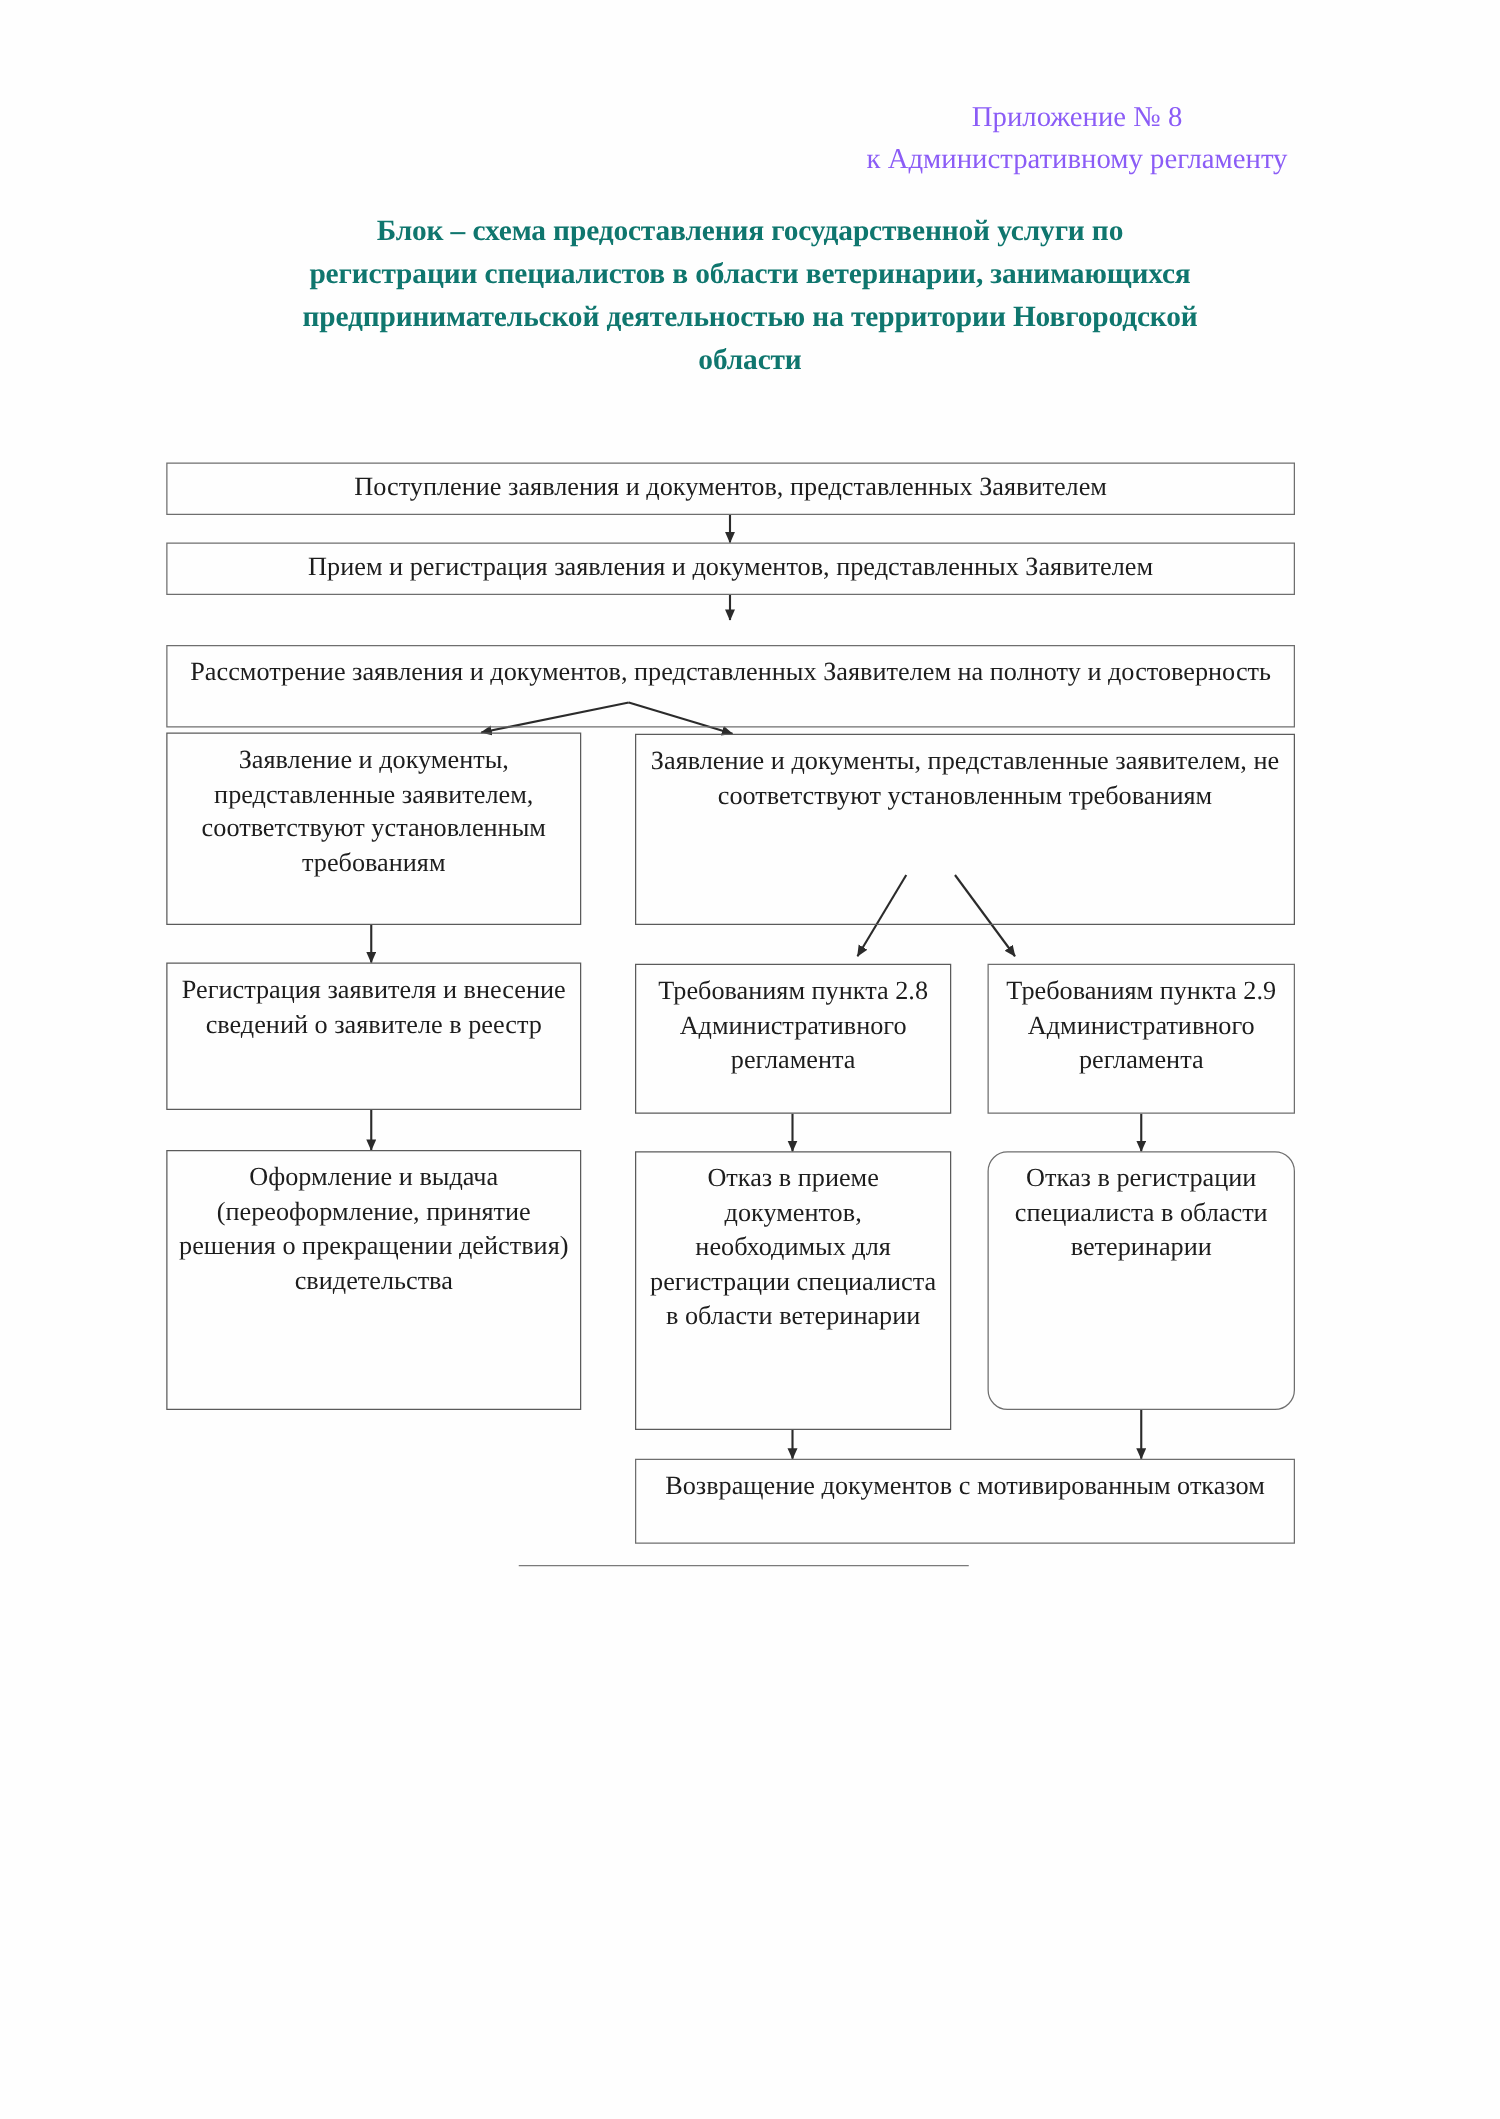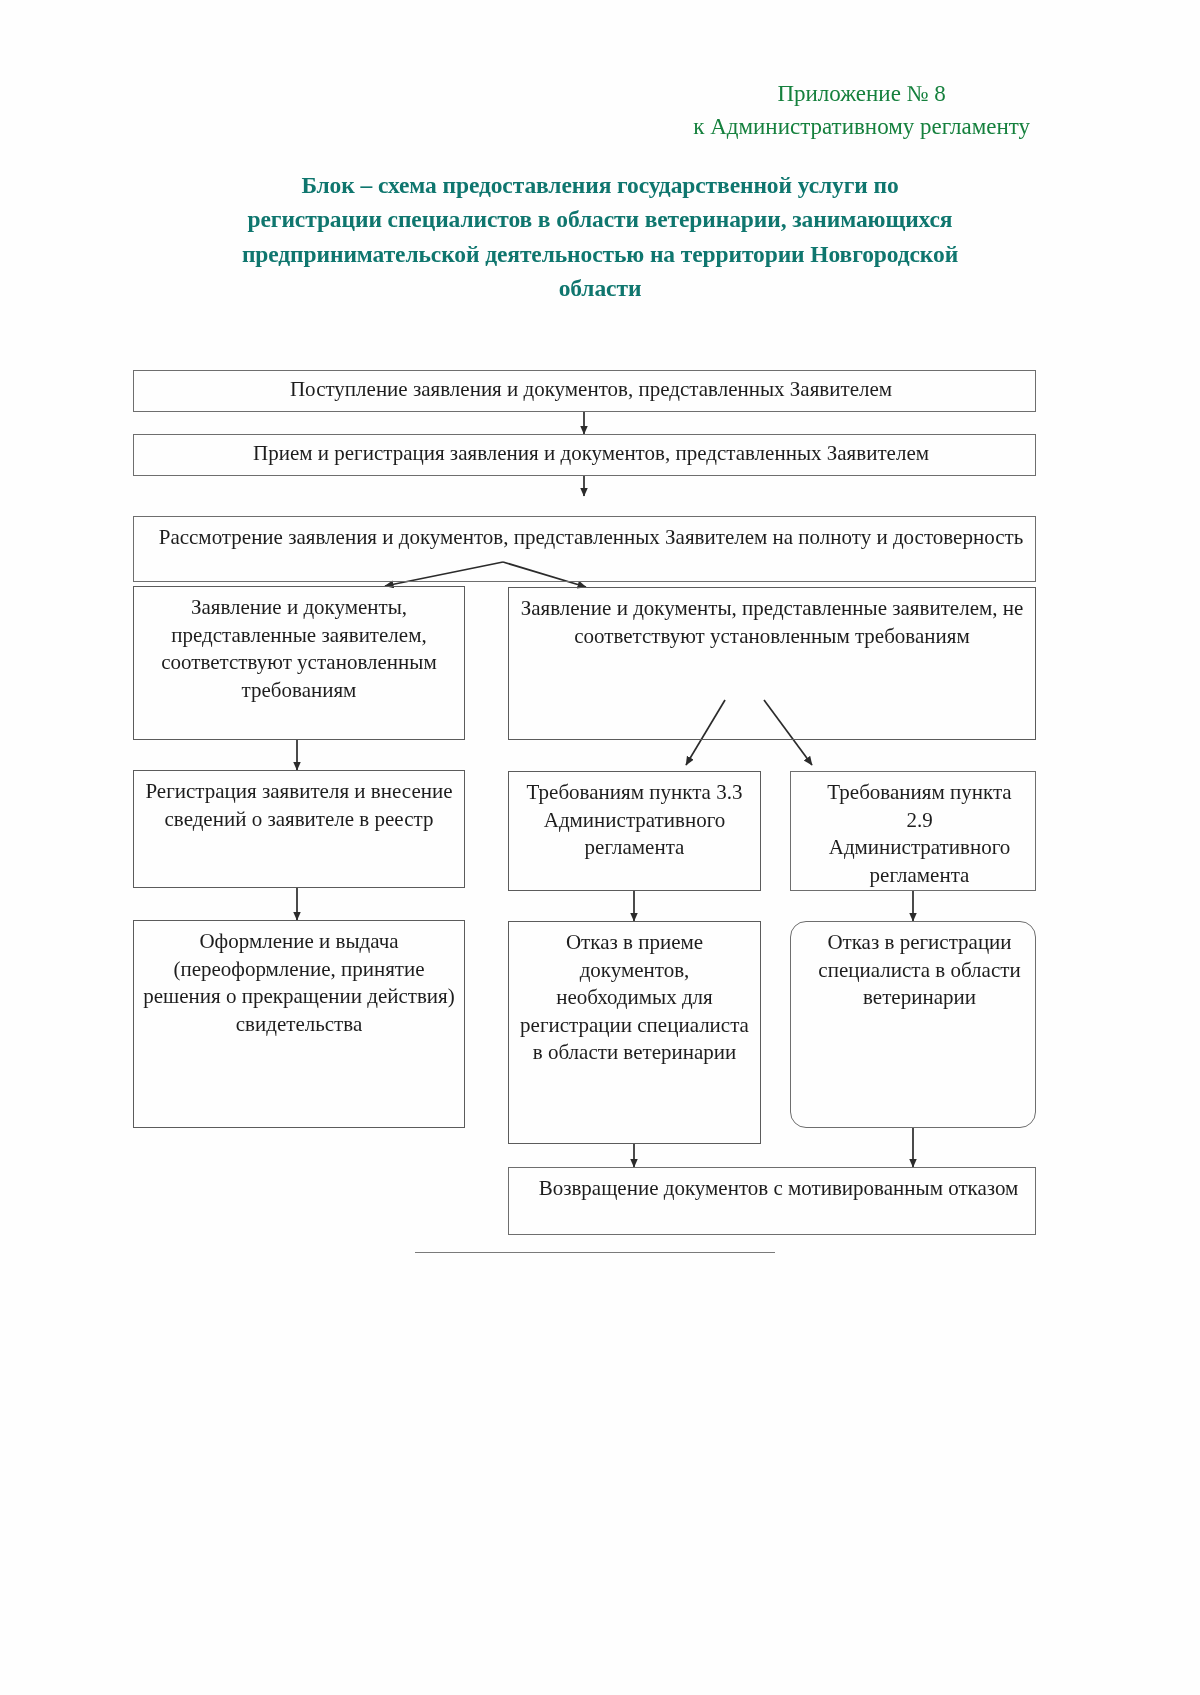--- a/index.html
+++ b/index.html
@@ -25,21 +25,21 @@
   }
 
   
   .header {
     position: absolute;
     top: 78px;
     right: 170px;
     text-align: center;
     line-height: 1.42;
     font-size: 23px;
-    color: #15803d;
+    color: #8b5cf6;
   }
   .header div { white-space: nowrap; }
 
   
   .doc-title {
     position: absolute;
     top: 168px;
     left: 185px;
     width: 830px;
     text-align: center;
@@ -77,21 +77,21 @@
     text-align: center;
     font-size: 21px;
     line-height: 1.31;
     color: #1d1d1d;
     padding: 7px 9px 6px 9px;
   }
   .node.mid { align-items: center; padding-top: 4px; }
   .node span { display: block; width: 100%; }
 
   
-  .node.faint { border-color: #6e6e6e; padding-left: 22px; }
+  .node.faint { border-color: #6e6e6e; }
 
   
   .footer-rule {
     position: absolute;
     left: 415px;
     top: 1252px;
     width: 360px;
     border-top: 1.5px solid #7a7a7a;
   }
 </style>
@@ -166,21 +166,21 @@
 
     <div class="node" style="left:508px; top:587px; width:528px; height:153px;">
       <span>Заявление и документы, представленные заявителем, не соответствуют установленным требованиям</span>
     </div>
 
     <div class="node" style="left:133px; top:770px; width:332px; height:118px;">
       <span>Регистрация заявителя и внесение сведений о заявителе в реестр</span>
     </div>
 
     <div class="node" style="left:508px; top:771px; width:253px; height:120px;">
-      <span>Требованиям пункта 3.3 Административного регламента</span>
+      <span>Требованиям пункта 2.8 Административного регламента</span>
     </div>
 
     <div class="node faint" style="left:790px; top:771px; width:246px; height:120px;">
       <span>Требованиям пункта 2.9 Административного регламента</span>
     </div>
 
     <div class="node" style="left:133px; top:920px; width:332px; height:208px;">
       <span>Оформление и выдача (переоформление, принятие решения о прекращении действия) свидетельства</span>
     </div>
 

